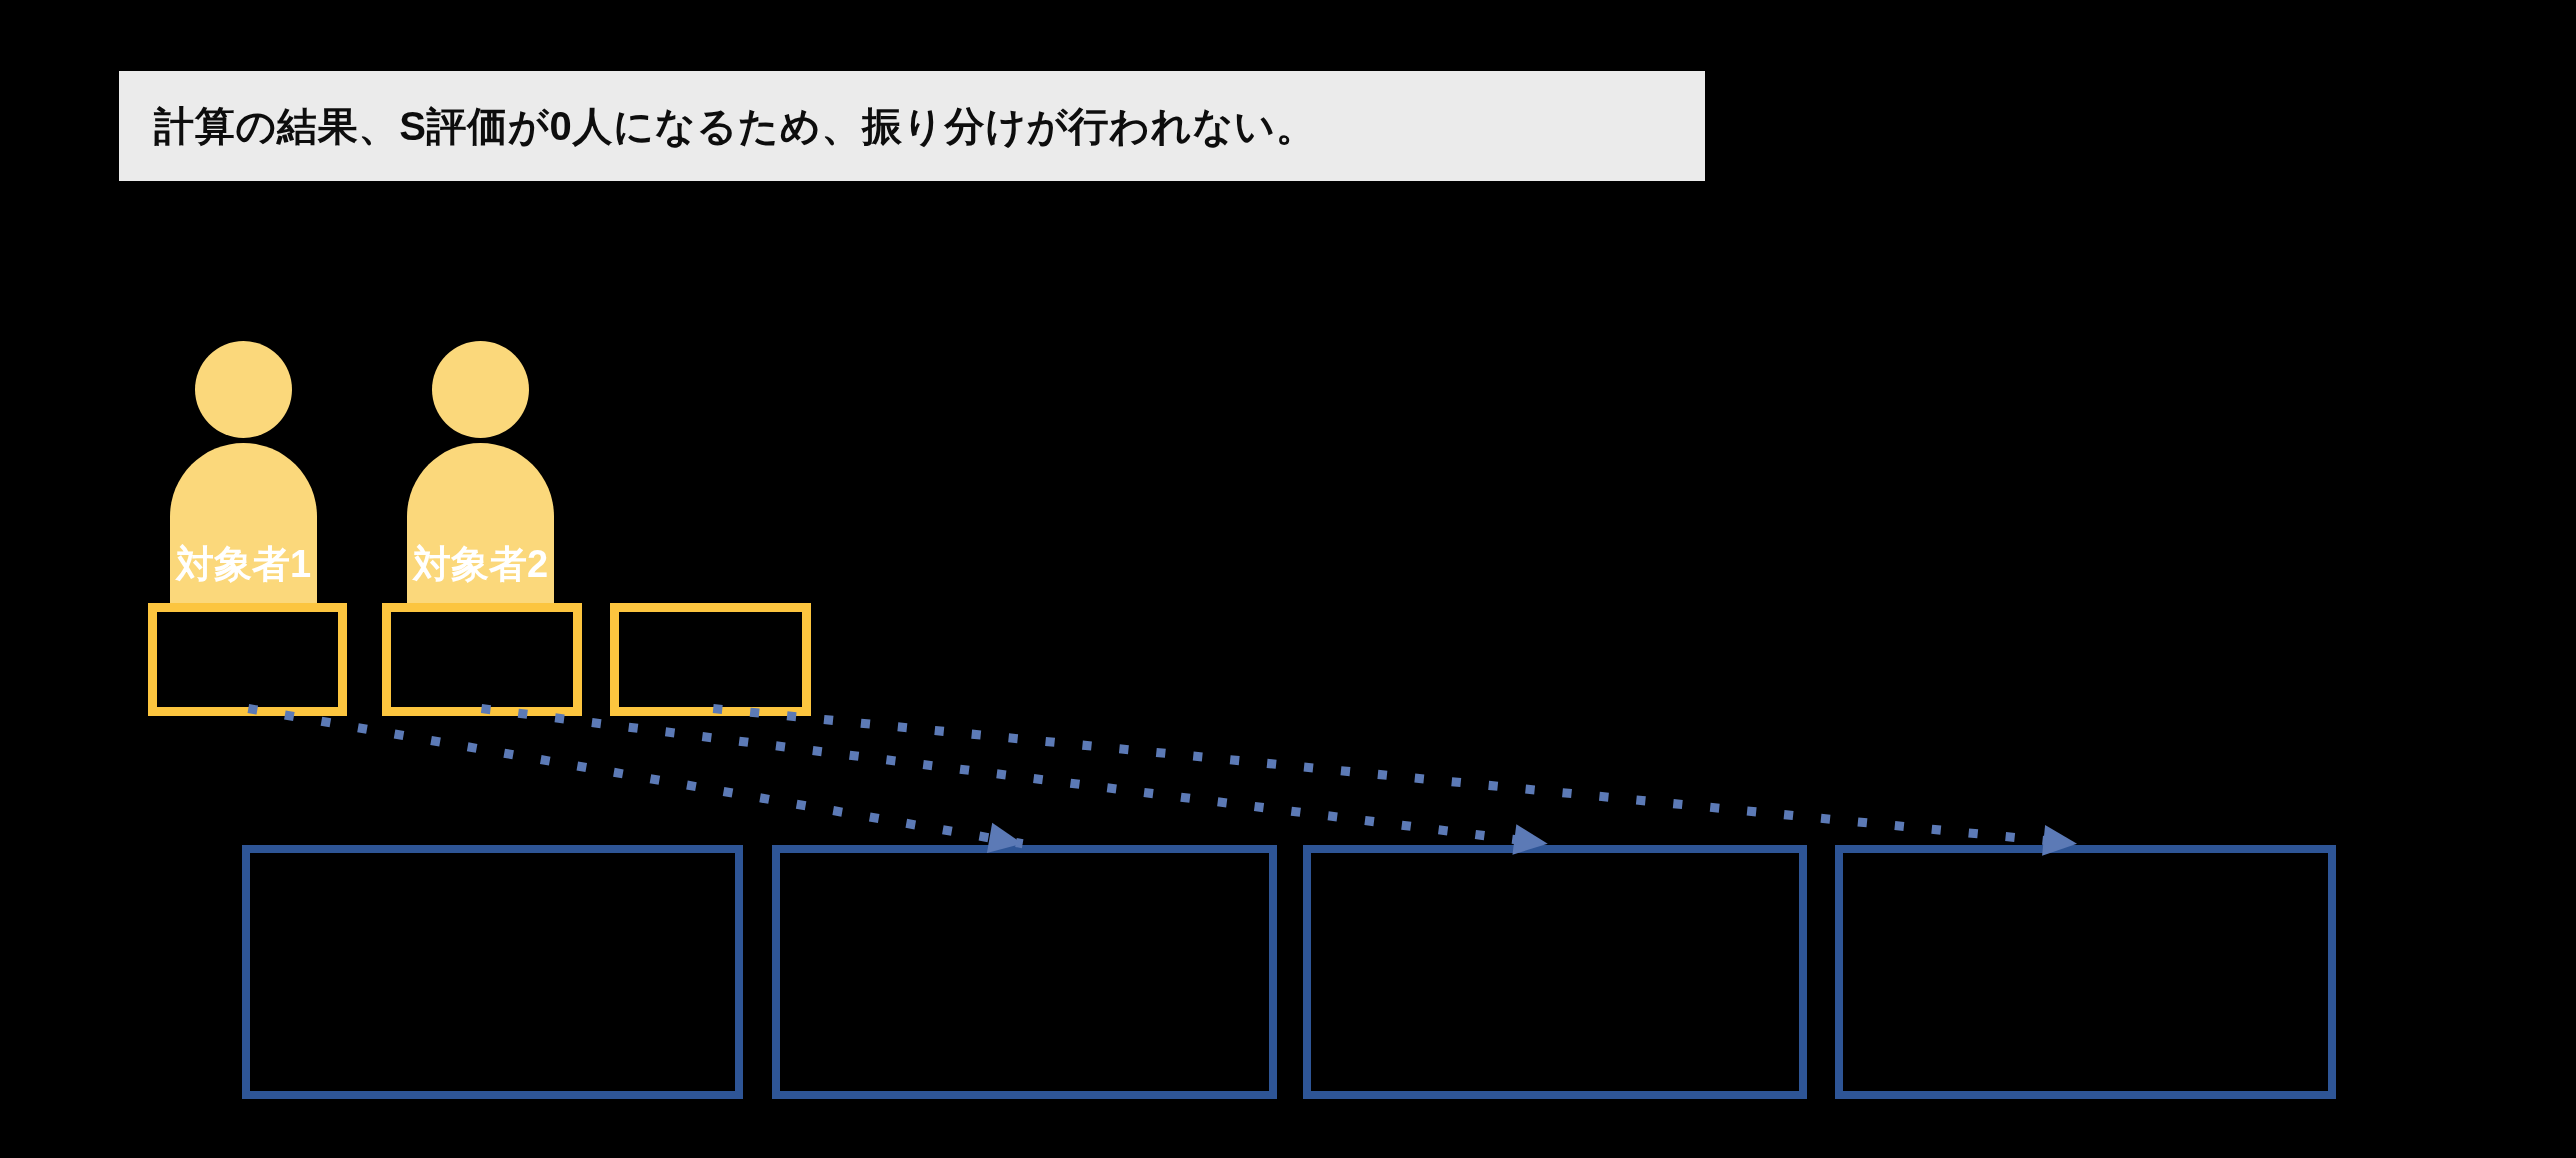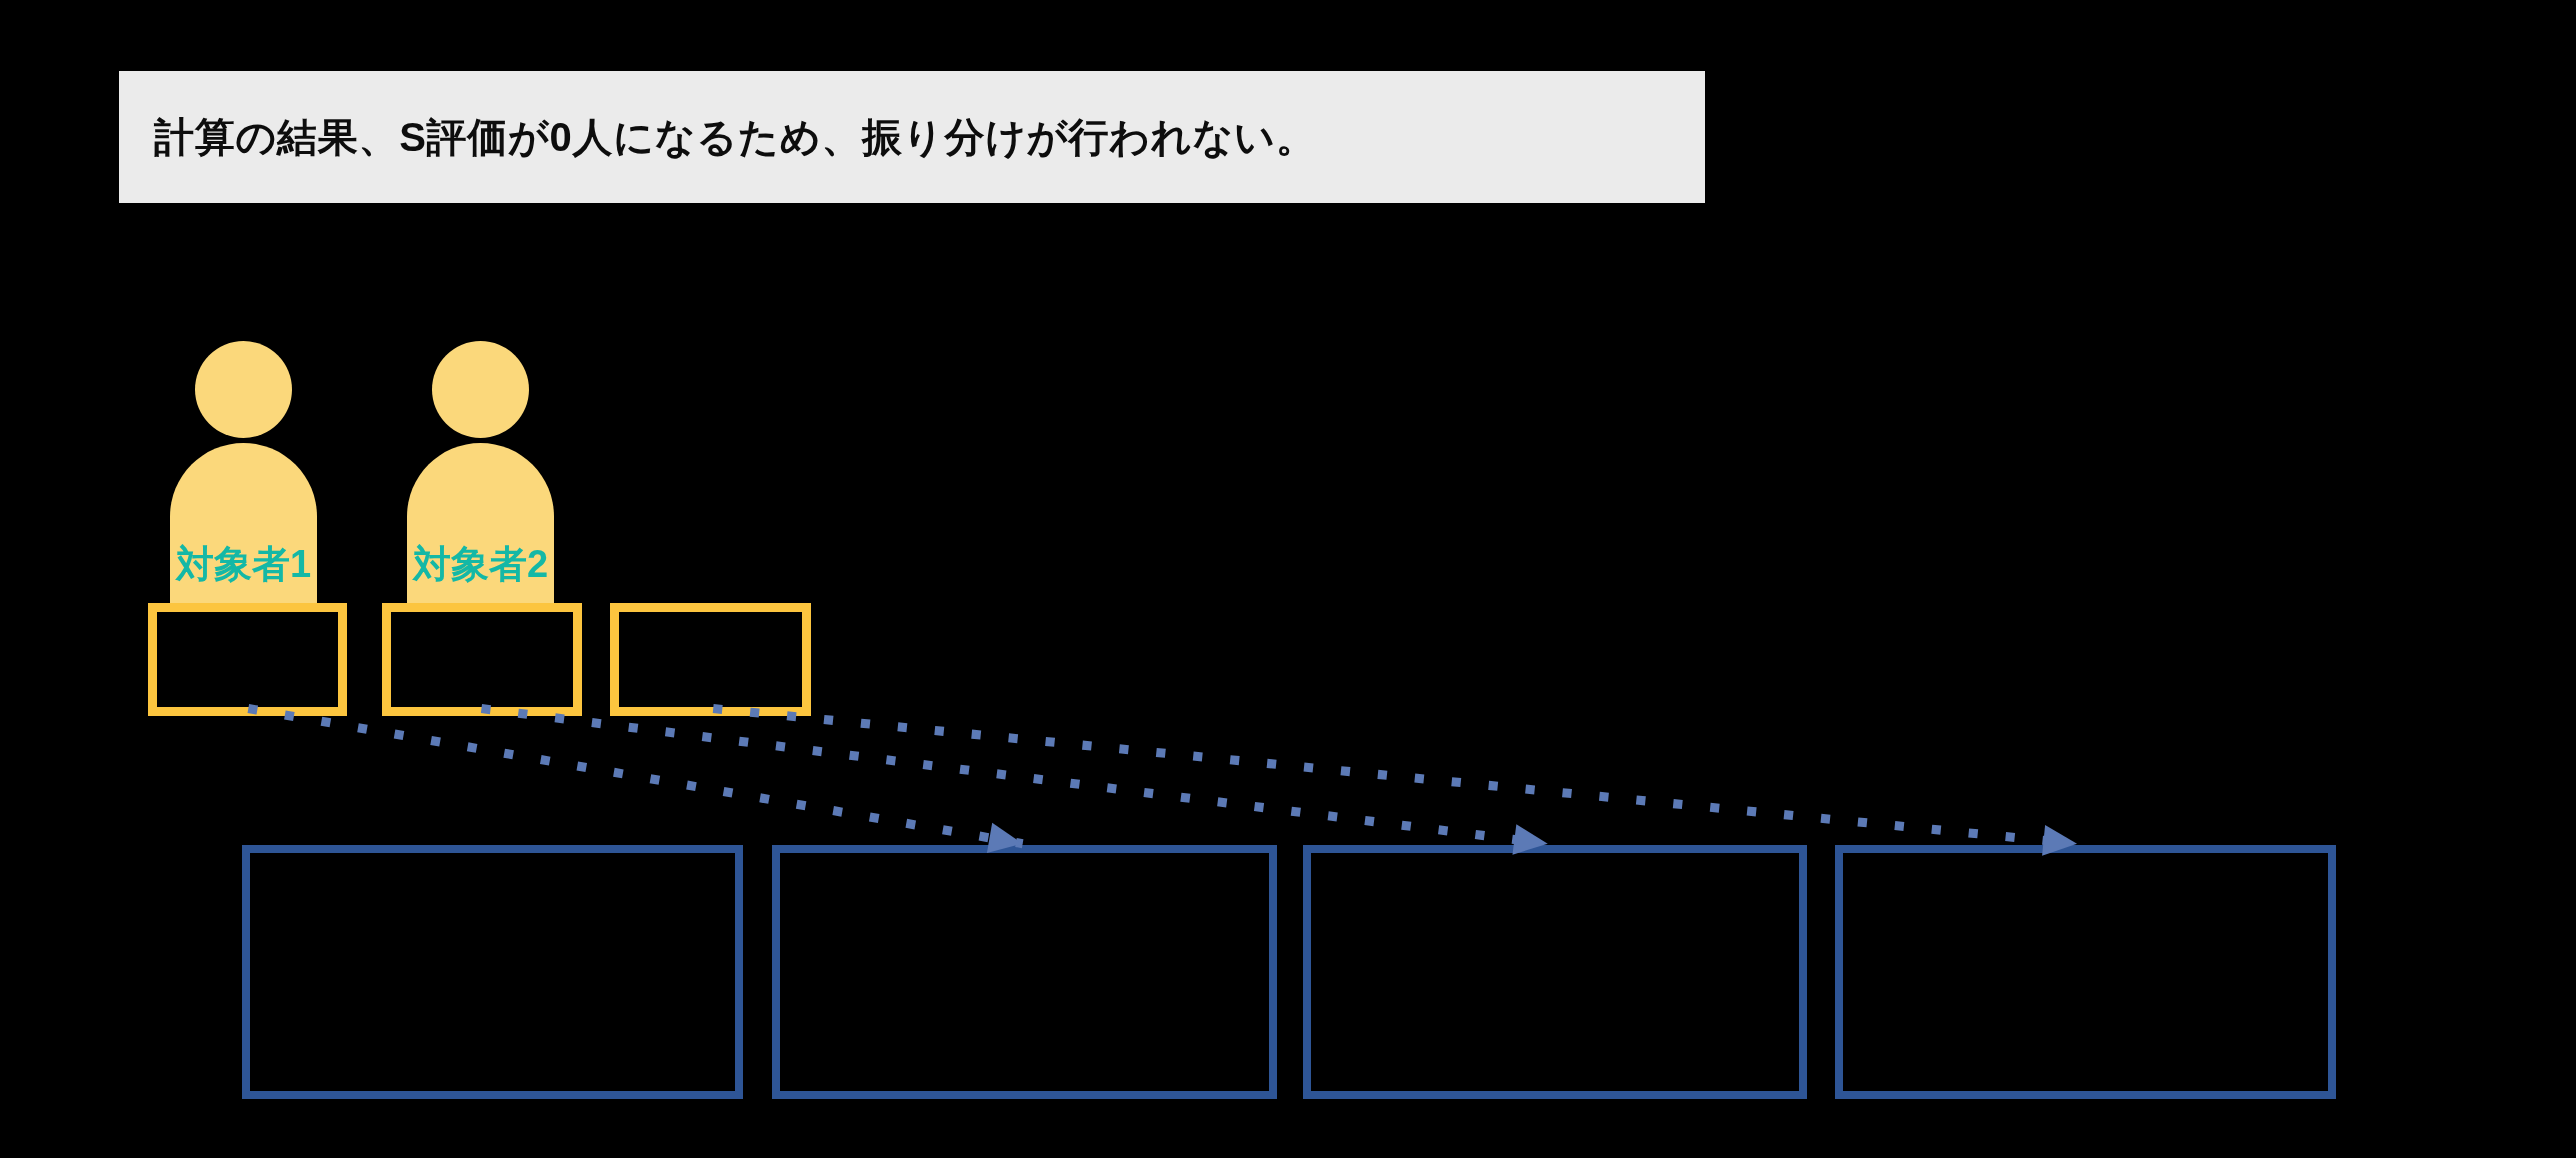--- a/index.html
+++ b/index.html
@@ -12,35 +12,35 @@
     --connector:#5C7AB6;
   }
   *{margin:0;padding:0;box-sizing:border-box;}
   html,body{width:2576px;height:1158px;background:var(--background);}
   body{font-family:"Liberation Sans","DejaVu Sans",sans-serif;position:relative;overflow:hidden;}
 
   .canvas{position:absolute;left:0;top:0;width:2576px;height:1158px;background:var(--background);}
 
   
   .banner{
-    position:absolute;left:119px;top:71px;width:1586px;height:132px;
+    position:absolute;left:119px;top:71px;width:1586px;height:110px;
     background:var(--banner-bg);display:flex;align-items:center;
   }
   .banner span{
     padding-left:35px;font-size:40px;font-weight:bold;color:var(--banner-text);
     white-space:nowrap;letter-spacing:0.7px;
   }
 
   
   .person{position:absolute;top:341px;width:147px;height:280px;z-index:2;}
   .person .head{width:97px;height:97px;border-radius:50%;background:var(--person-fill);margin:0 auto;}
   .person .torso{width:147px;height:167px;margin-top:4.9px;border-radius:77px 77px 0 0;background:var(--person-fill);}
   .person .plabel{
     position:absolute;top:198px;left:50%;transform:translateX(-50%);
-    font-size:38px;font-weight:bold;color:#14b8a6;white-space:nowrap;z-index:4;
+    font-size:38px;font-weight:bold;color:#ffffff;white-space:nowrap;z-index:4;
   }
   .p1{left:170px;} .p2{left:407px;} .p3{left:637px;}
 
   
   .mbox{position:absolute;top:603px;height:113px;border:9px solid var(--person-box-border);background:var(--background);z-index:3;}
   .m1{left:148px;width:199px;} .m2{left:382px;width:200px;} .m3{left:610px;width:201px;}
 
   
   .gbox{position:absolute;top:845px;height:254px;border:8.4px solid var(--group-box-border);background:var(--background);z-index:1;}
   .g1{left:242px;width:501px;} .g2{left:772px;width:505px;} .g3{left:1303px;width:504px;} .g4{left:1835px;width:501px;}

